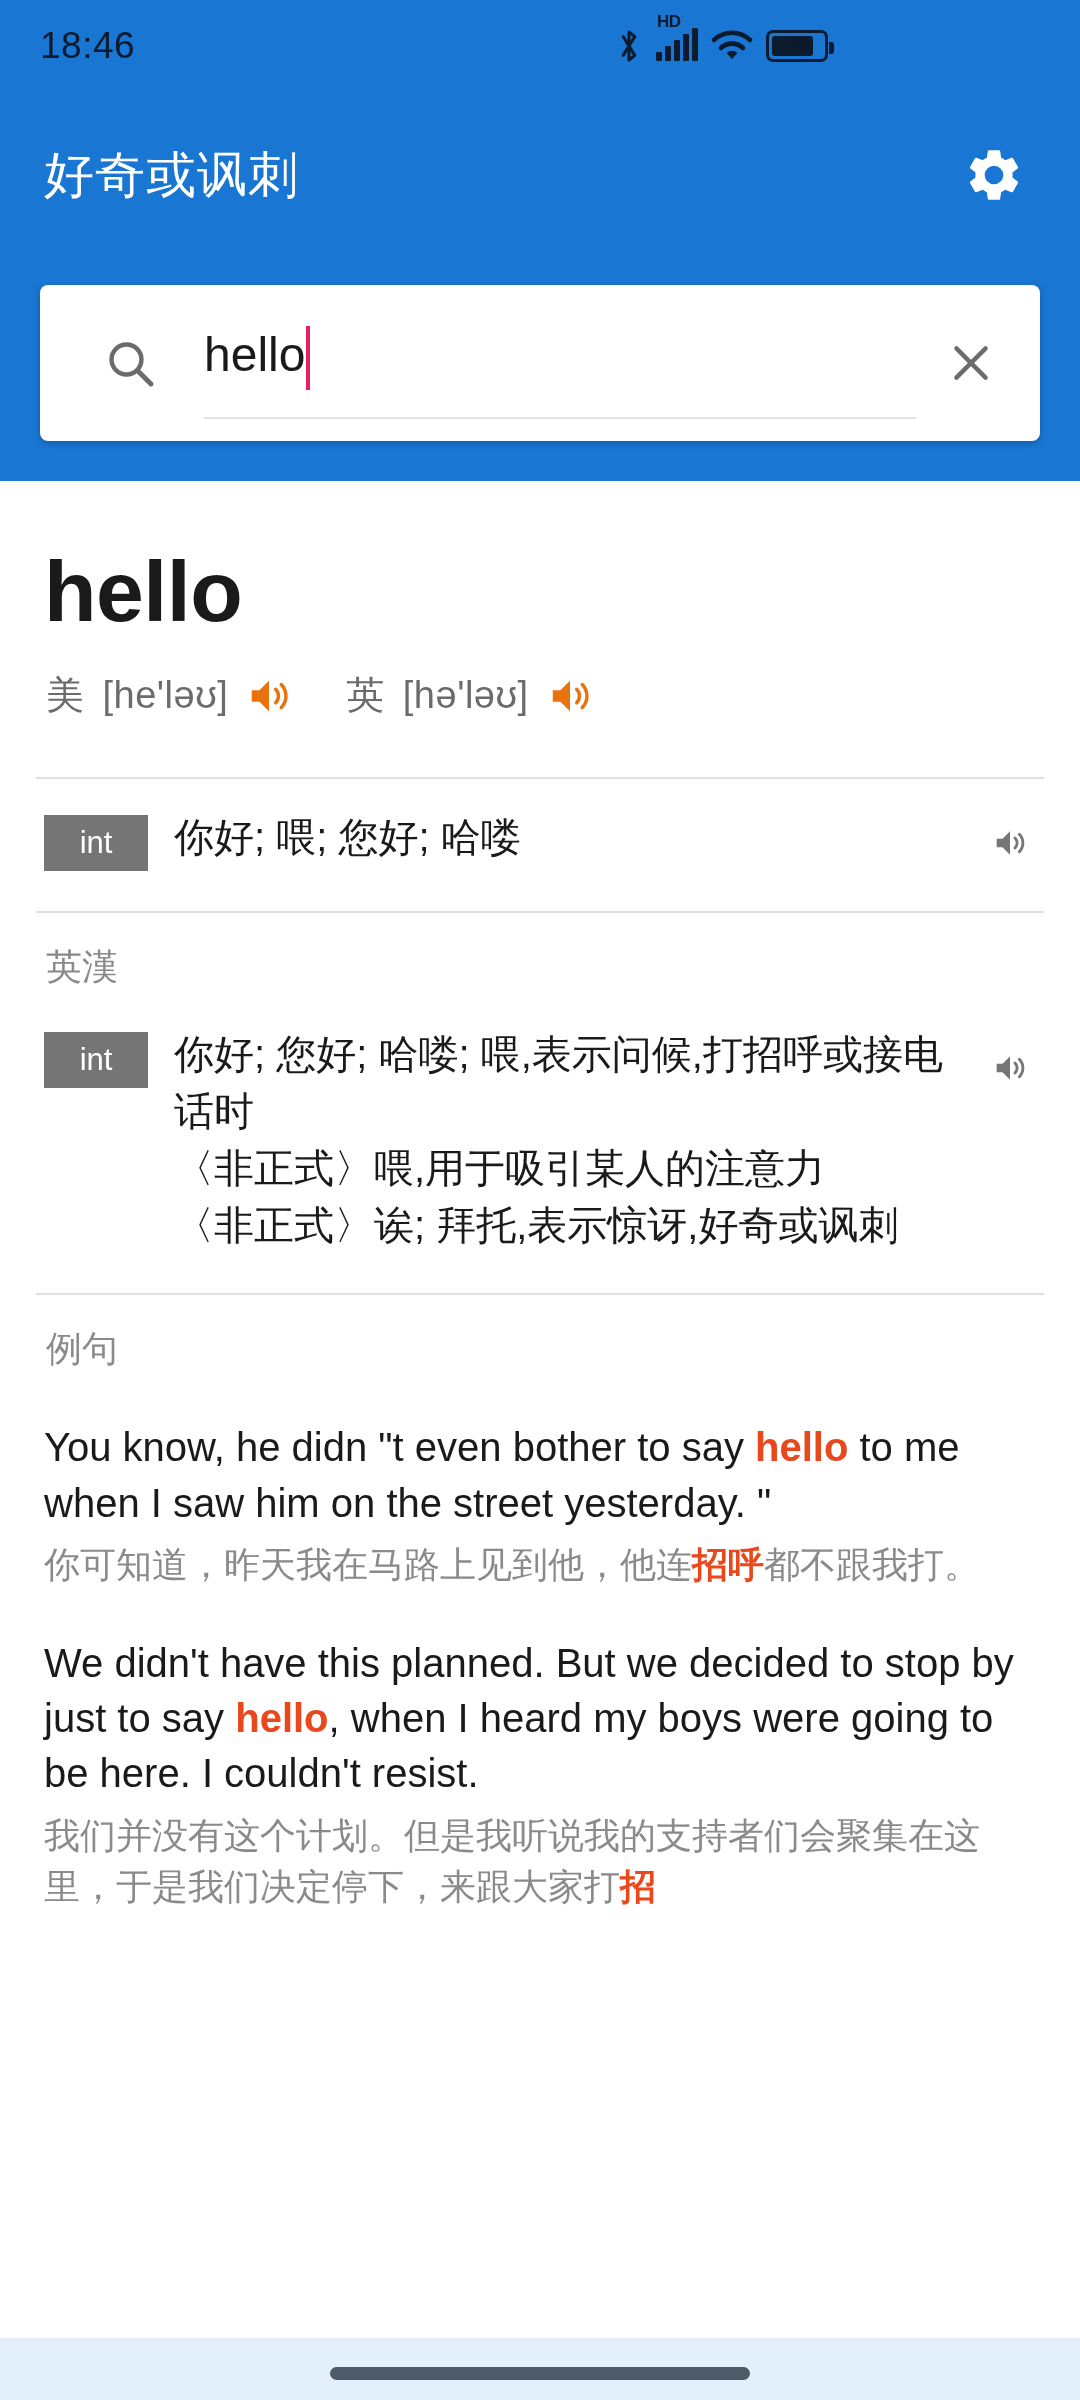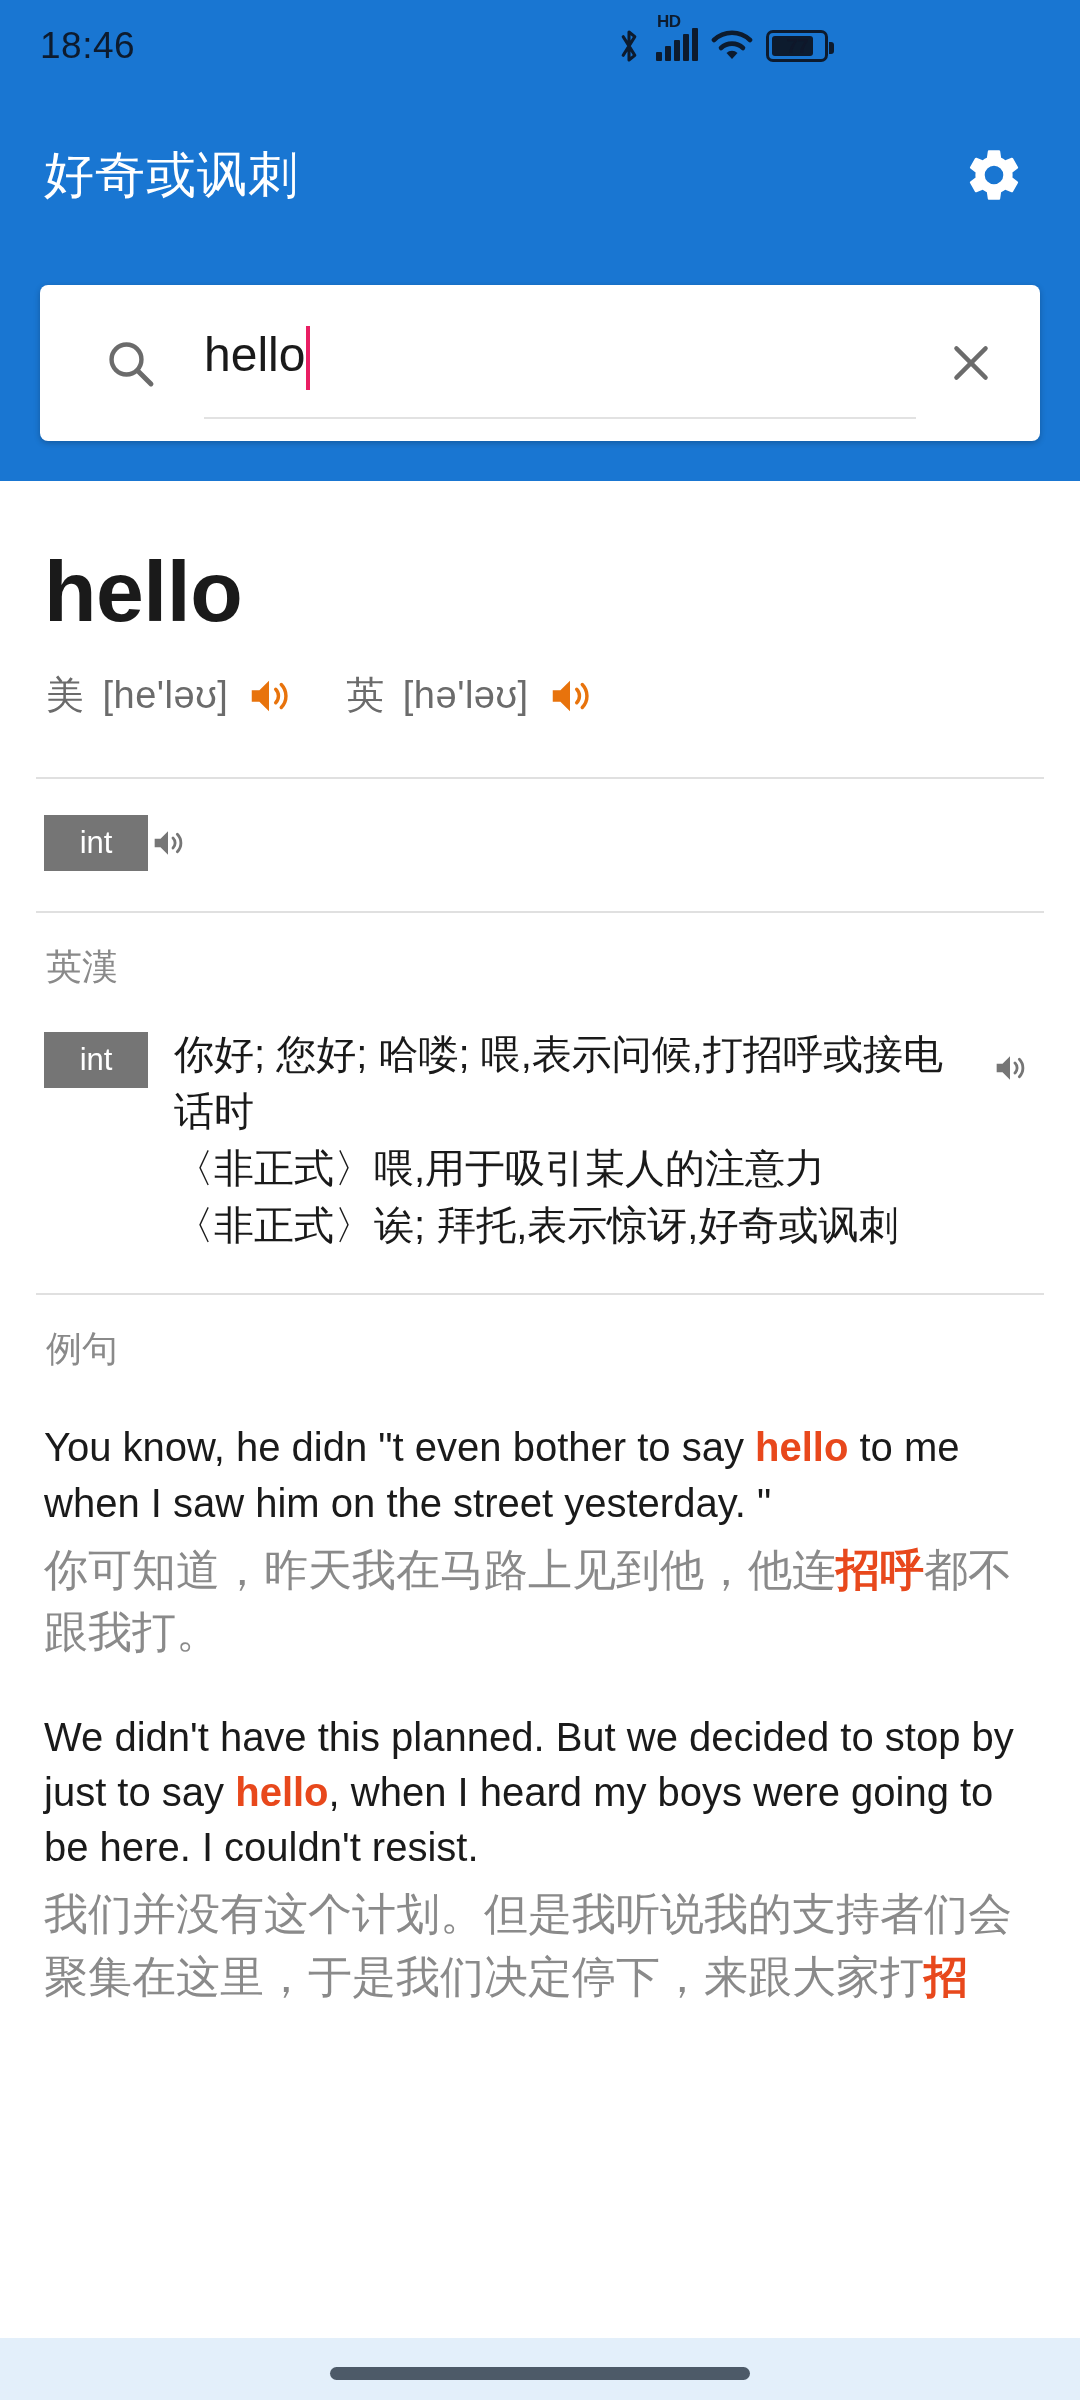--- a/index.html
+++ b/index.html
@@ -253,21 +253,21 @@
 
   
   .examples { padding: 0 36px 0 44px; }
   .ex-block { padding-top: 46px; }
   .ex-en {
     font-size: 40px;
     color: #1a1a1a;
     line-height: 1.38;
   }
   .ex-zh {
-    font-size: 44px;
+    font-size: 36px;
     color: #8a8a8a;
     line-height: 1.42;
     padding-top: 8px;
   }
   .hl { color: #e8481c; font-weight: bold; }
   .hl-zh { color: #e8481c; font-weight: bold; }
 
   
   .nav-bar {
     position: absolute;
@@ -388,20 +388,21 @@
             <path fill="none" stroke="#e8730c" stroke-width="1.8" stroke-linecap="round" d="M18.4 6a8.6 8.6 0 010 12"></path>
           </svg>
         </span>
       </div>
     </div>
 
     <div class="hr"></div>
 
     <div class="def-row">
       <span class="tag">int</span>
+      <span class="def-text">你好; 喂; 您好; 哈喽</span>
       <span class="spk-gray">
         <svg width="40" height="40" viewBox="0 0 24 24">
           <path fill="#767676" d="M4 9.5v5h3.5l4.5 4.5V5l-4.5 4.5H4z"></path>
           <path fill="none" stroke="#767676" stroke-width="1.7" stroke-linecap="round" d="M15 9a4.2 4.2 0 010 6"></path>
           <path fill="none" stroke="#767676" stroke-width="1.7" stroke-linecap="round" d="M17.6 6.8a7.4 7.4 0 010 10.4"></path>
         </svg>
       </span>
     </div>
 
 

